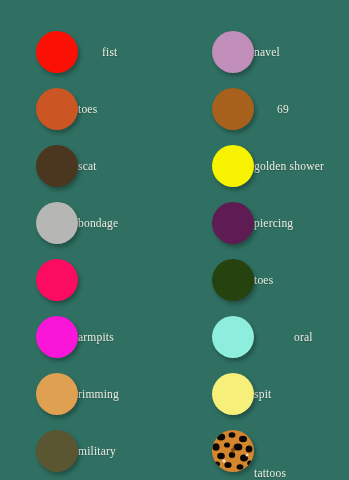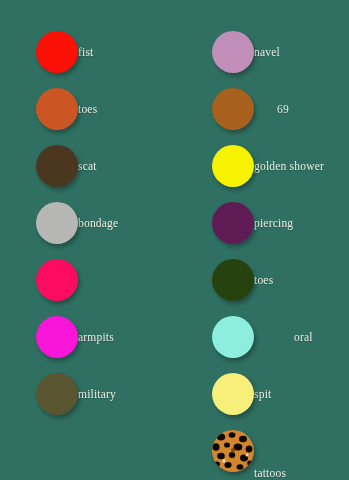--- a/index.html
+++ b/index.html
@@ -74,21 +74,21 @@
 <body>
 
 <div id="swatch-board" style="background-color: rgb(47, 112, 98);">
 
   <div class="column" id="column-left">
 
     <div class="swatch-row">
       <div class="swatch-dot-wrap">
         <div class="swatch-dot" style="background-color: rgb(250, 16, 5);"></div>
       </div>
-      <div class="swatch-label" style="color: rgb(239, 237, 227);">fist</div>
+      <div class="swatch-label" style="color: rgb(239, 237, 227); padding-left: 24px;">fist</div>
     </div>
 
     <div class="swatch-row">
       <div class="swatch-dot-wrap">
         <div class="swatch-dot" style="background-color: rgb(204, 85, 36);"></div>
       </div>
       <div class="swatch-label" style="color: rgb(239, 237, 227);">toes</div>
     </div>
 
     <div class="swatch-row">
@@ -111,20 +111,26 @@
       </div>
     </div>
 
     <div class="swatch-row">
       <div class="swatch-dot-wrap">
         <div class="swatch-dot" style="background-color: rgb(249, 22, 216);"></div>
       </div>
       <div class="swatch-label" style="color: rgb(239, 237, 227);">armpits</div>
     </div>
 
+    <div class="swatch-row">
+      <div class="swatch-dot-wrap">
+        <div class="swatch-dot" style="background-color: rgb(223, 160, 82);"></div>
+      </div>
+      <div class="swatch-label" style="color: rgb(239, 237, 227);">rimming</div>
+    </div>
 
     <div class="swatch-row">
       <div class="swatch-dot-wrap">
         <div class="swatch-dot" style="background-color: rgb(90, 86, 49);"></div>
       </div>
       <div class="swatch-label" style="color: rgb(239, 237, 227);">military</div>
     </div>
 
   </div>
 

